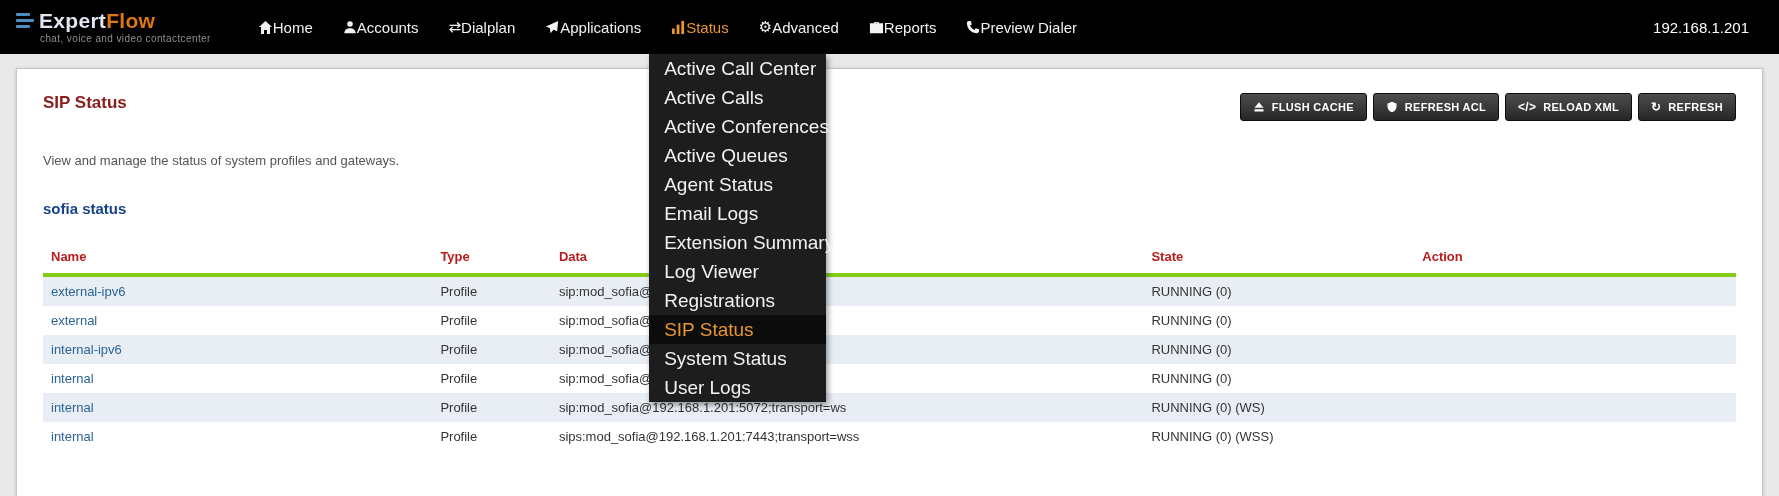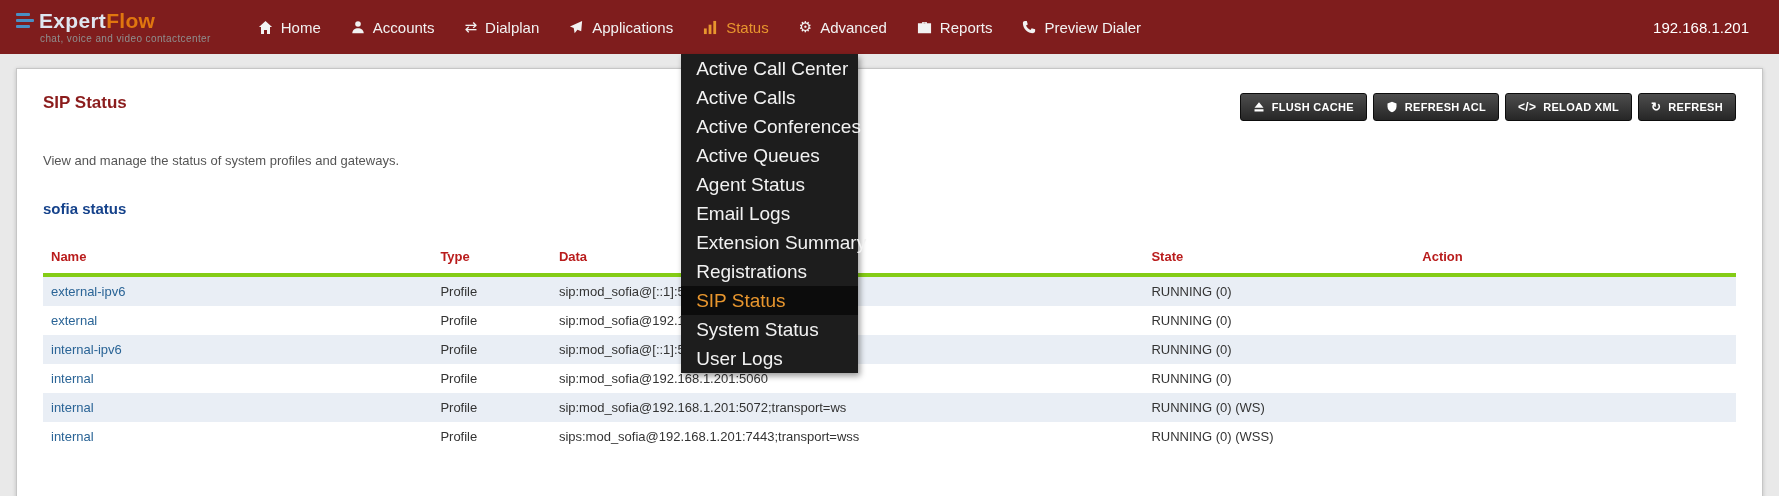--- a/index.html
+++ b/index.html
@@ -6,21 +6,21 @@
   html, body { margin: 0; padding: 0; }
   body {
     font-family: "Liberation Sans", "DejaVu Sans", sans-serif;
     background: #e9e9e9;
   }
   .screen { width: 1779px; height: 496px; overflow: hidden; position: relative; }
 
   
   .navbar {
     height: 54px;
-    background: #7f1d1d;
+    background: #000000;
     display: flex;
     align-items: center;
     color: #fff;
     position: relative;
     z-index: 10;
   }
   .logo {
     display: flex;
     align-items: flex-start;
     margin-left: 16px;
@@ -41,21 +41,20 @@
   .nav-list {
     display: flex;
     list-style: none;
     margin: 0 0 0 32px;
     padding: 0;
     height: 54px;
   }
   .nav-item {
     display: flex;
     align-items: center;
-    gap: 8px;
     padding: 0 15px;
     font-size: 15px;
     color: #f2f2f2;
     cursor: pointer;
     position: relative;
     height: 54px;
   }
   .nav-item .nav-icon { display: inline-flex; align-items: center; font-size: 15px; }
   .nav-item svg { fill: currentColor; }
   .nav-item.active { color: #e8962e; }
@@ -200,20 +199,21 @@
         <span>Status</span>
 
         <div class="dropdown">
           <div class="dropdown-item">Active Call Center</div>
           <div class="dropdown-item">Active Calls</div>
           <div class="dropdown-item">Active Conferences</div>
           <div class="dropdown-item">Active Queues</div>
           <div class="dropdown-item">Agent Status</div>
           <div class="dropdown-item">Email Logs</div>
           <div class="dropdown-item">Extension Summary</div>
+          <div class="dropdown-item">Log Viewer</div>
           <div class="dropdown-item">Registrations</div>
           <div class="dropdown-item active">SIP Status</div>
           <div class="dropdown-item">System Status</div>
           <div class="dropdown-item">User Logs</div>
         </div>
       </li>
       <li class="nav-item">
         <span class="nav-icon">⚙</span>
         <span>Advanced</span>
       </li>

